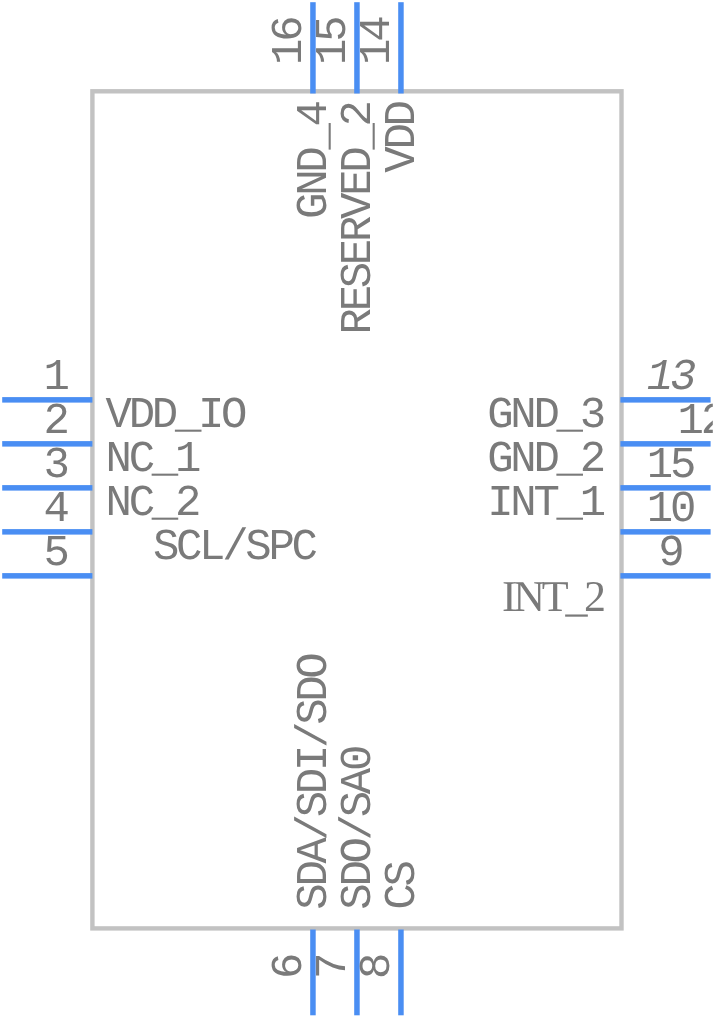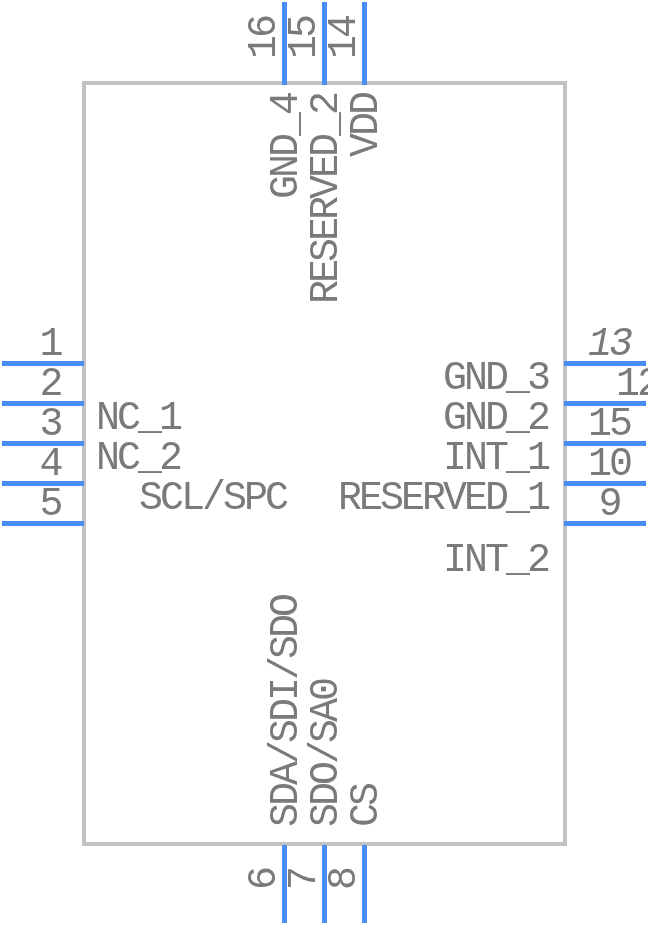--- a/index.html
+++ b/index.html
@@ -69,41 +69,41 @@
   <div class="pin-line h" style="left:2px; top:441px;"></div>
   <div class="pin-line h" style="left:2px; top:481px;"></div>
   <div class="pin-line h" style="left:2px; top:521px;"></div>
 
   <div class="txt num-c" style="left:22px; top:325px;">1</div>
   <div class="txt num-c" style="left:22px; top:365px;">2</div>
   <div class="txt num-c" style="left:22px; top:405px;">3</div>
   <div class="txt num-c" style="left:22px; top:445px;">4</div>
   <div class="txt num-c" style="left:22px; top:485px;">5</div>
 
+  <div class="txt" style="left:96px; top:359px;">VDD_IO</div>
   <div class="txt" style="left:96px; top:399px;">NC_1</div>
   <div class="txt" style="left:96px; top:439px;">NC_2</div>
   <div class="txt" style="left:96px; top:479px;margin-left:43px;">SCL/SPC</div>
 
   <div class="pin-line h" style="left:564px; top:361px;"></div>
   <div class="pin-line h" style="left:564px; top:401px;"></div>
   <div class="pin-line h" style="left:564px; top:441px;"></div>
   <div class="pin-line h" style="left:564px; top:481px;"></div>
   <div class="pin-line h" style="left:564px; top:521px;"></div>
 
   <div class="txt num-c" style="left:581px; top:325px;font-style:italic;">13</div>
   <div class="txt num-c" style="left:581px; top:365px;margin-left:28px;">12</div>
   <div class="txt num-c" style="left:581px; top:405px;">15</div>
   <div class="txt num-c" style="left:581px; top:445px;">10</div>
   <div class="txt num-c" style="left:581px; top:485px;">9</div>
 
   <div class="txt name-r" style="right:100px; top:359px;text-align:right;">GND_3</div>
   <div class="txt name-r" style="right:100px; top:399px;">GND_2</div>
   <div class="txt name-r" style="right:100px; top:439px;">INT_1</div>
-  <div class="txt name-r" style="right:100px; top:479px;">RESERVED_1</div>
-  <div class="txt name-r" style="right:100px; top:541px;">INT_2</div>
+  <div class="txt name-r" style="right:100px; top:522px;font-family:Liberation Serif, serif;">INT_2</div>
 
   <div class="pin-line v" style="left:282px; top:2px; height:83px;"></div>
   <div class="pin-line v" style="left:322px; top:2px; height:83px;"></div>
   <div class="pin-line v" style="left:362px; top:2px; height:83px;"></div>
 
   <div class="txt rot-lb" style="left:285px; top:19px;">16</div>
   <div class="txt rot-lb" style="left:325px; top:19px;">15</div>
   <div class="txt rot-lb" style="left:365px; top:19px;">14</div>
 
   <div class="txt rot-rt" style="right:381px; top:94px;">GND_4</div>

